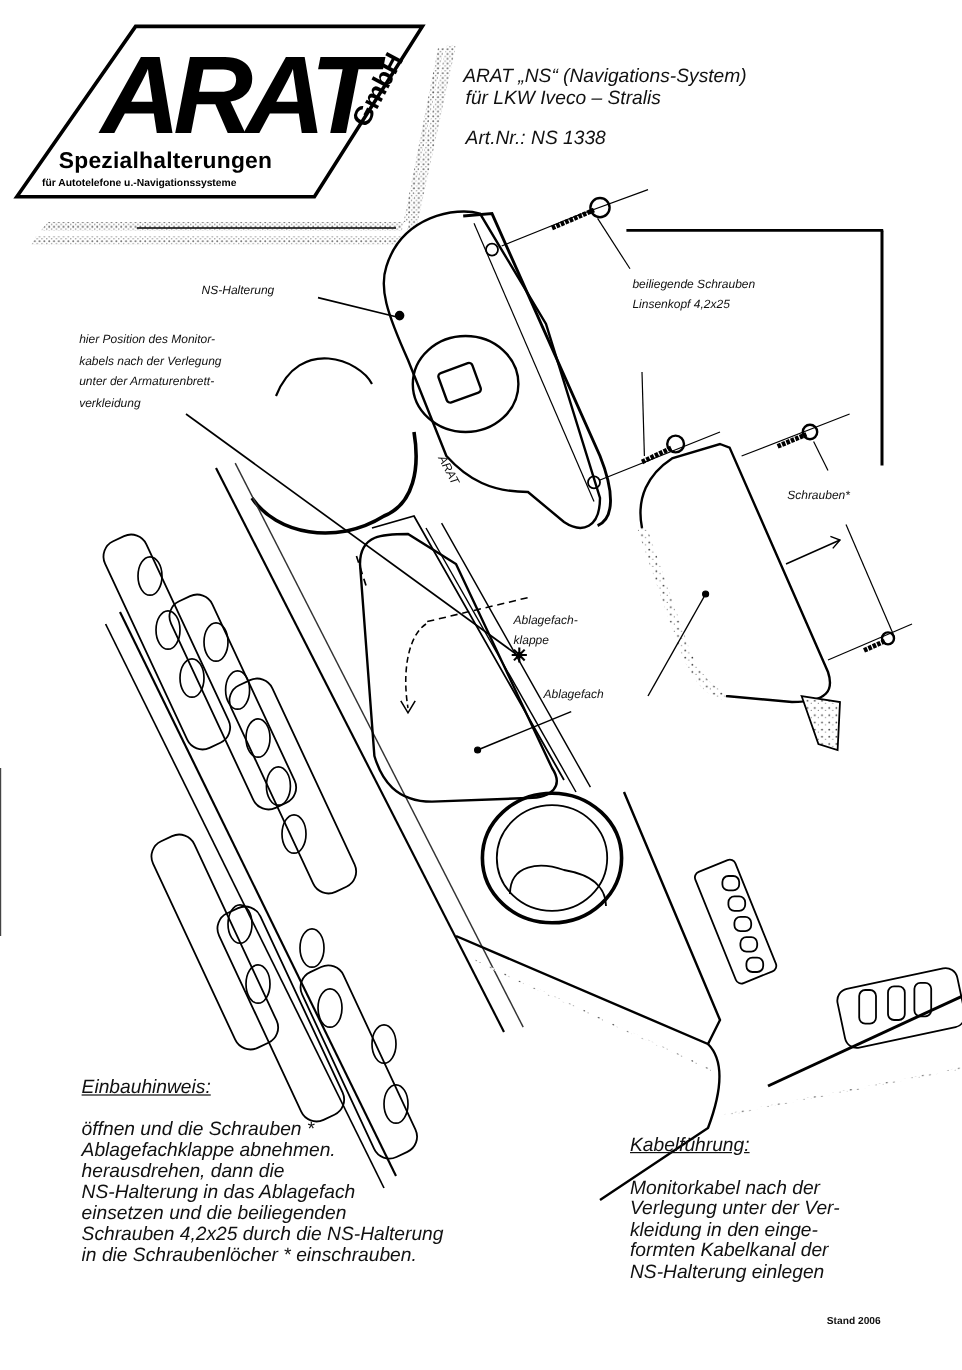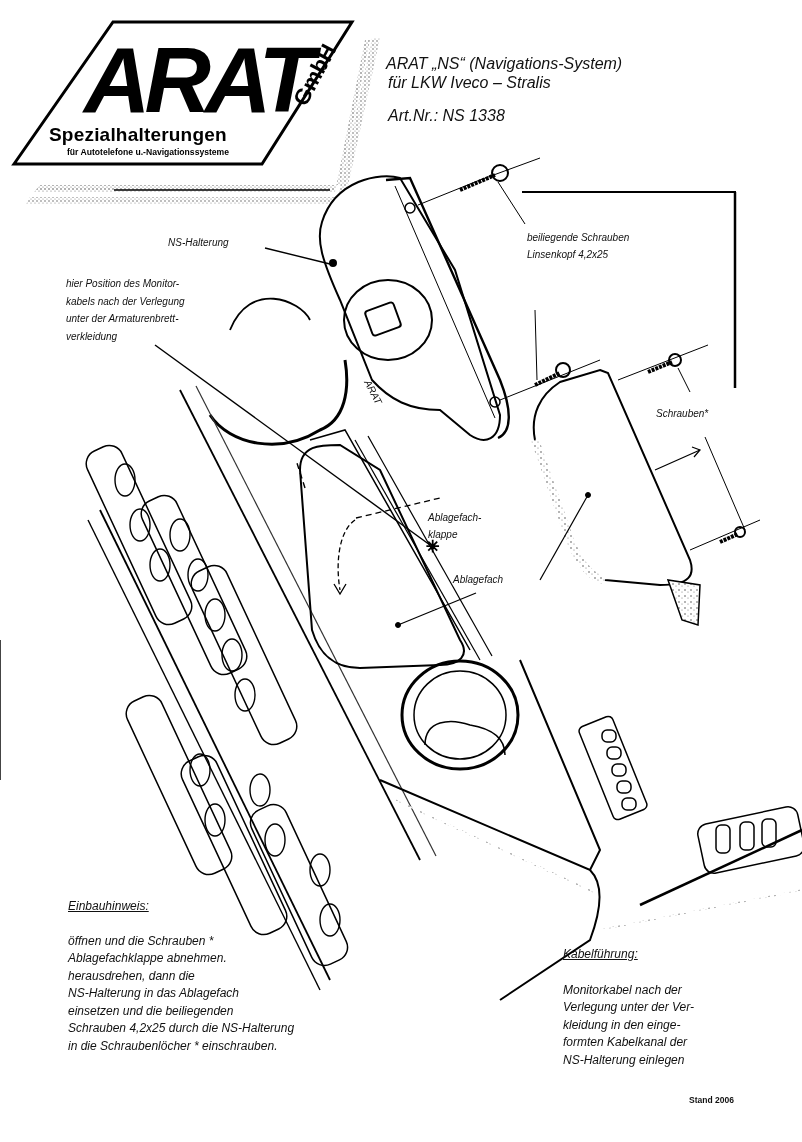--- a/index.html
+++ b/index.html
@@ -5,21 +5,21 @@
   html, body { margin:0; padding:0; background:#fff; }
   body { width:802px; height:1142px; position:relative; overflow:hidden; font-family:"Liberation Sans", sans-serif; color:#111; }
   .abs { position:absolute; }
   .logo-big { font-family:"Liberation Sans", sans-serif; font-weight:bold; font-style:italic; font-size:92px; letter-spacing:-6px; color:#000; }
   .logo-gmbh { font-weight:bold; font-size:22px; color:#000; transform:rotate(-62deg); transform-origin:left top; }
   .logo-sub { font-weight:bold; font-size:19px; color:#000; letter-spacing:0.2px; }
   .logo-sub2 { font-weight:bold; font-size:8.6px; color:#000; }
   
   .hdr { font-style:italic; font-size:16px; line-height:19px; }
   .label { font-style:italic; font-size:10px; line-height:17px; }
-  .body-text { font-style:italic; font-size:12px; line-height:17.5px; }
+  .body-text { font-style:italic; font-size:16px; line-height:17.5px; }
   .uline { text-decoration:underline; }
   .stand { font-weight:bold; font-size:8.5px; }
   svg { position:absolute; left:0; top:0; }
 </style>
 </head>
 <body>
 
 <svg width="802" height="1142" viewBox="0 0 802 1142">
   <defs>
     <pattern id="dots" width="4" height="4" patternUnits="userSpaceOnUse">
@@ -167,21 +167,21 @@
 
   <g stroke="#000" fill="none" stroke-width="1.4">
     <line x1="265" y1="248" x2="330" y2="264"></line>
     <line x1="305" y1="488" x2="296" y2="460" stroke-dasharray="6,4"></line>
   </g>
 </svg>
 
 <div class="abs logo-big" style="left:84px; top:28px;">ARAT</div>
 <div class="abs logo-gmbh" style="left:288px; top:98px;">GmbH</div>
 <div class="abs logo-sub" style="left:49px; top:124px;">Spezialhalterungen</div>
-<div class="abs logo-sub2" style="left:35px; top:147px;margin-left:32px;">für Autotelefone u.-Navigationssysteme</div>
+<div class="abs logo-sub2" style="left:35px; top:147px;">für Autotelefone u.-Navigationssysteme</div>
 
 <div class="abs hdr" style="left:386px; top:54px;">ARAT „NS“ (Navigations-System)</div>
 <div class="abs hdr" style="left:388px; top:73px;">für LKW Iveco – Stralis</div>
 <div class="abs hdr" style="left:388px; top:106px;text-align:right;">Art.Nr.:  NS 1338</div>
 
 <div class="abs label" style="left:168px; top:234px;">NS-Halterung</div>
 
 <div class="abs label" style="left:66px; top:275px; line-height:17.5px;">
   <div>hier Position des Monitor-</div>
   <div>kabels nach der Verlegung</div>
@@ -210,21 +210,21 @@
   <div style="height:17px;"></div>
   <div class="body-text">öffnen und die Schrauben *</div>
   <div class="body-text">Ablagefachklappe abnehmen.</div>
   <div class="body-text">herausdrehen, dann die</div>
   <div class="body-text">NS-Halterung in das Ablagefach</div>
   <div class="body-text">einsetzen und die beiliegenden</div>
   <div class="body-text">Schrauben 4,2x25 durch die NS-Halterung</div>
   <div class="body-text">in die Schraubenlöcher * einschrauben.</div>
 </div>
 
-<div class="abs" style="left:525px; top:946px;margin-left:38px;">
+<div class="abs" style="left:525px; top:946px;">
   <div class="body-text uline">Kabelführung:</div>
   <div style="height:18px;"></div>
   <div class="body-text">Monitorkabel nach der</div>
   <div class="body-text">Verlegung unter der Ver-</div>
   <div class="body-text">kleidung in den einge-</div>
   <div class="body-text">formten Kabelkanal der</div>
   <div class="body-text">NS-Halterung einlegen</div>
 </div>
 
 <div class="abs stand" style="left:689px; top:1095px;">Stand 2006</div>

